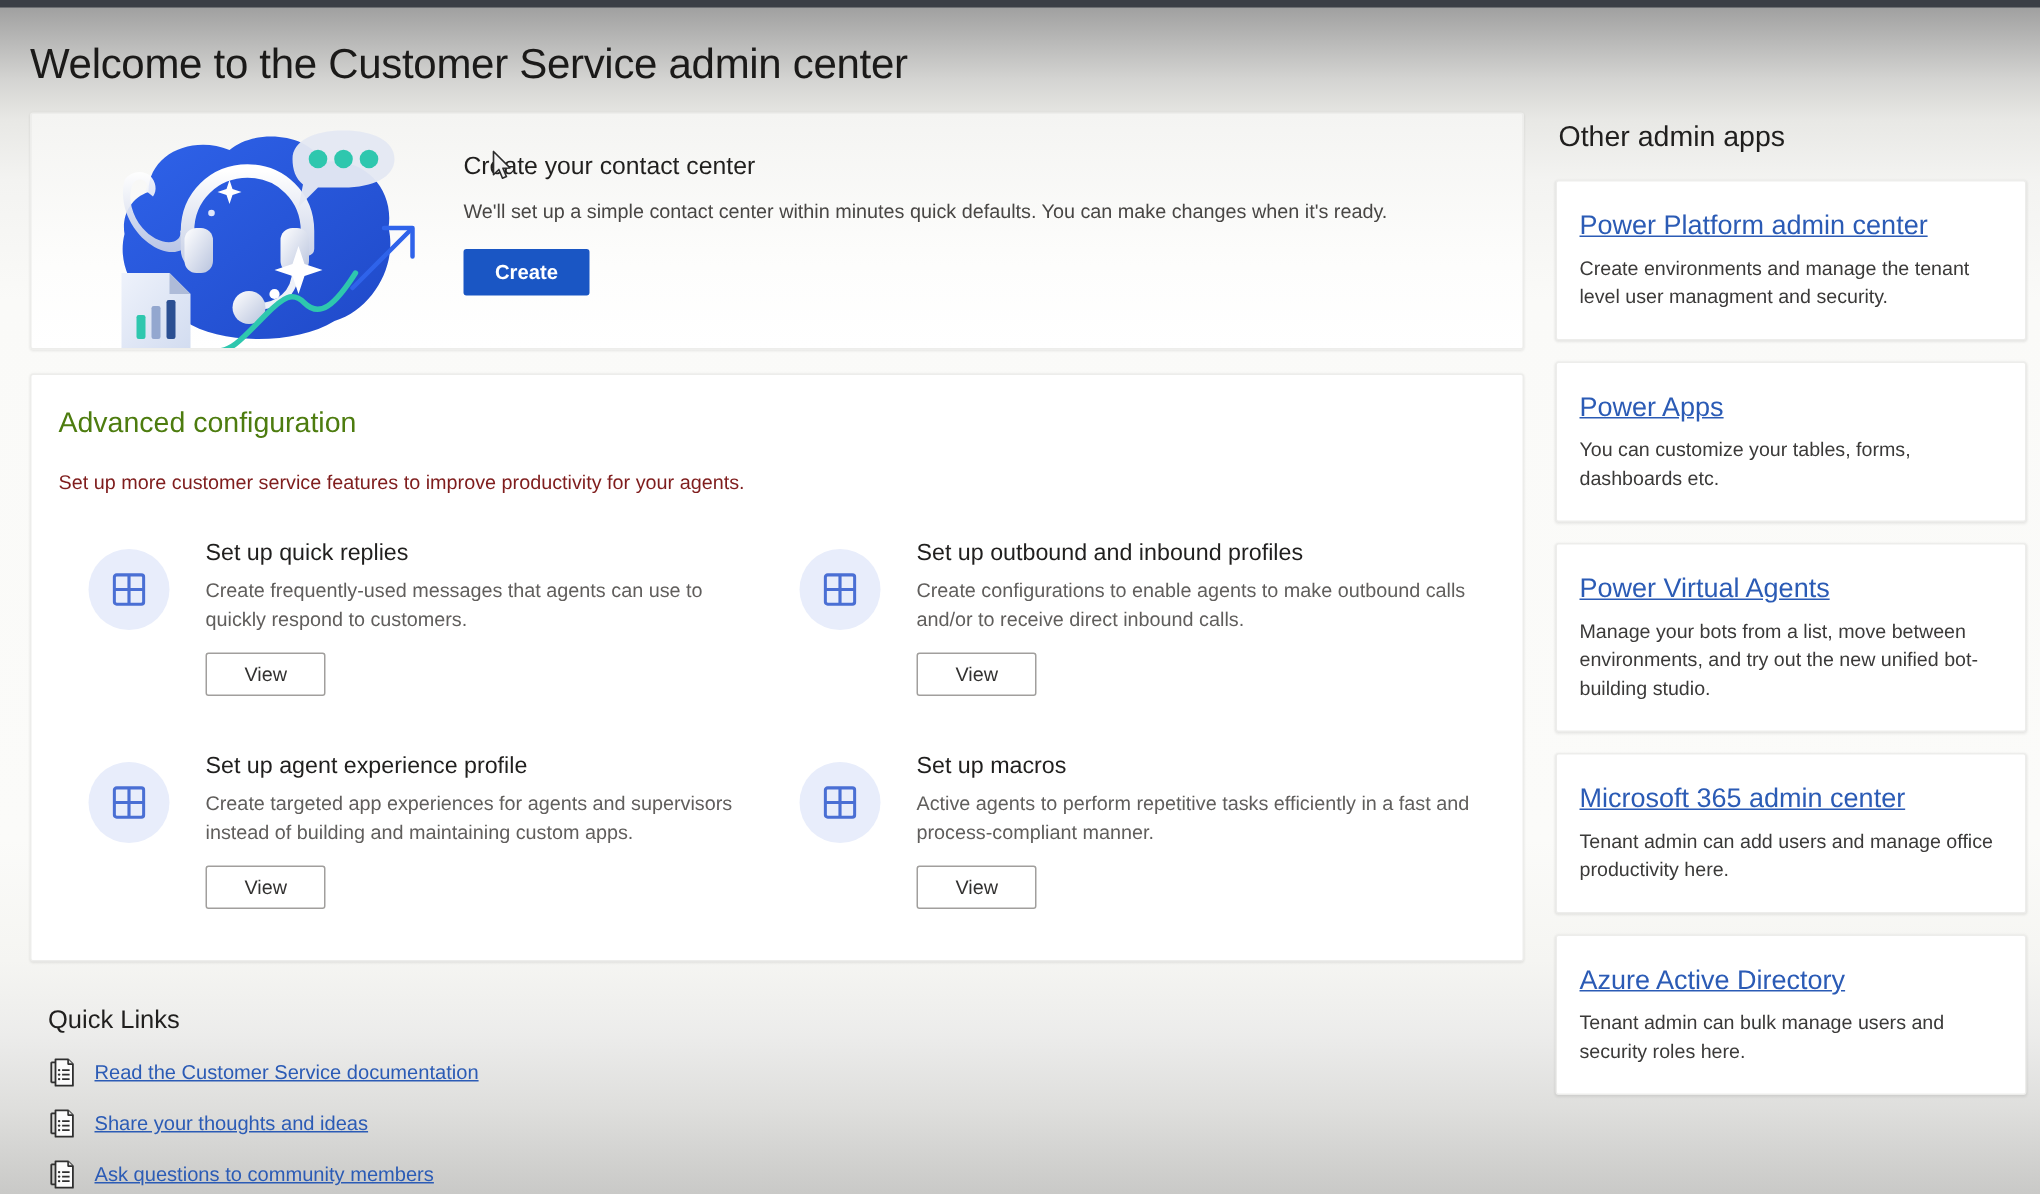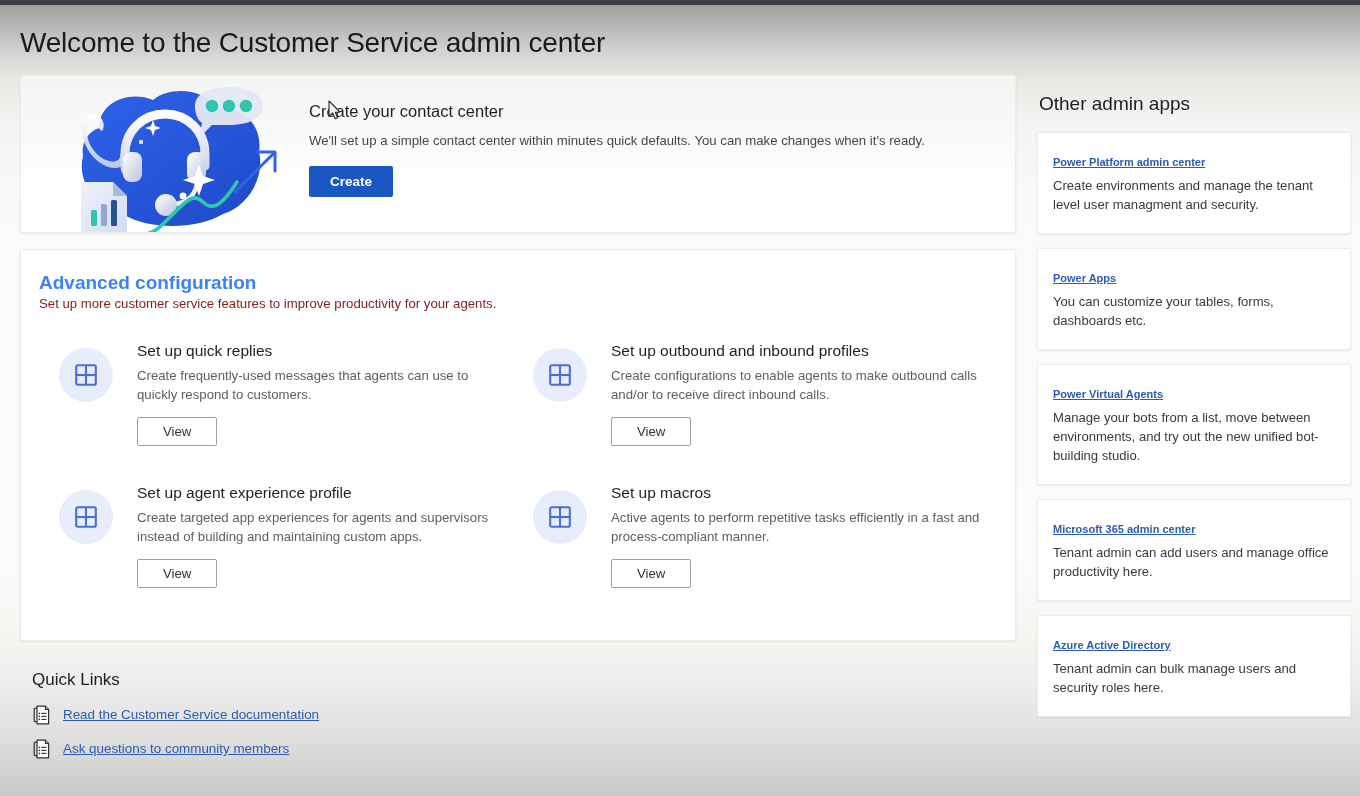--- a/index.html
+++ b/index.html
@@ -57,21 +57,21 @@
   .left-col {
     position: absolute;
     left: 20px;
     top: 70px;
     width: 996px;
   }
 
   .right-col {
     position: absolute;
     left: 1037px;
-    top: 88px;
+    top: 76px;
     width: 314px;
   }
 
   
   .hero-card {
     position: relative;
     width: 996px;
     height: 158px;
     background: linear-gradient(to bottom, #f4f4f2 0%, #fdfdfc 65%, #ffffff 100%);
     border: 1px solid #ededeb;
@@ -130,23 +130,23 @@
     height: 392px;
     background: #ffffff;
     border: 1px solid #ededeb;
     border-radius: 2px;
     box-shadow: 0 1px 2px rgba(0,0,0,0.07), 0 0 2px rgba(0,0,0,0.04);
     padding: 22px 20px 0 18px;
   }
 
   .adv-title {
     font-size: 19px;
-    font-weight: 700;
-    color: #3b82f6;
-    margin-bottom: 2px;
+    font-weight: 400;
+    color: #4d7c0f;
+    margin-bottom: 20px;
   }
 
   .adv-sub {
     font-size: 13.2px;
     color: #7f1d1d;
     margin-bottom: 26px;
   }
 
   .feature-grid {
     display: grid;
@@ -264,26 +264,25 @@
     background: #ffffff;
     border: 1px solid #ededeb;
     border-radius: 2px;
     box-shadow: 0 1px 2px rgba(0,0,0,0.07), 0 0 2px rgba(0,0,0,0.04);
     padding: 19px 16px 18px 15px;
     margin-bottom: 14px;
   }
 
   .app-link {
     display: inline-block;
-    font-size: 11px;
+    font-size: 18px;
     color: #2b5bb5;
     text-decoration: underline;
     margin-bottom: 9px;
     cursor: pointer;
-    font-weight: bold;
   }
 
   .app-desc {
     font-size: 13.1px;
     color: #3b3a39;
     line-height: 1.45;
   }
 
   
   .cursor {
@@ -468,20 +467,38 @@
           <circle cx="7.4" cy="11.4" r="0.8" fill="#2f2f2f"></circle>
           <circle cx="7.4" cy="14.4" r="0.8" fill="#2f2f2f"></circle>
           <line x1="9.4" y1="8.4" x2="14.4" y2="8.4" stroke="#2f2f2f" stroke-width="1.1"></line>
           <line x1="9.4" y1="11.4" x2="14.4" y2="11.4" stroke="#2f2f2f" stroke-width="1.1"></line>
           <line x1="9.4" y1="14.4" x2="14.4" y2="14.4" stroke="#2f2f2f" stroke-width="1.1"></line>
         </svg>
       </span>
       <span class="ql-link">Read the Customer Service documentation</span>
     </div>
 
+    <div class="ql-item">
+      <span class="ql-icon">
+        <svg viewBox="0 0 18 20" width="18" height="20" xmlns="http://www.w3.org/2000/svg">
+          <path d="M5 1.2 L13.4 1.2 L16.6 4.4 L16.6 18.8 L5 18.8 Z" fill="#fbfbfb" stroke="#2f2f2f" stroke-width="1.2" stroke-linejoin="round"></path>
+          <path d="M13.4 1.2 L13.4 4.4 L16.6 4.4" fill="#d7d7d7" stroke="#2f2f2f" stroke-width="1.1" stroke-linejoin="round"></path>
+          <path d="M2.2 3.2 L2.2 16.6" stroke="#2f2f2f" stroke-width="1.2"></path>
+          <path d="M2.2 3.2 L5 3.2" stroke="#2f2f2f" stroke-width="1.2"></path>
+          <path d="M2.2 16.6 L5 16.6" stroke="#2f2f2f" stroke-width="1.2"></path>
+          <circle cx="7.4" cy="8.4" r="0.8" fill="#2f2f2f"></circle>
+          <circle cx="7.4" cy="11.4" r="0.8" fill="#2f2f2f"></circle>
+          <circle cx="7.4" cy="14.4" r="0.8" fill="#2f2f2f"></circle>
+          <line x1="9.4" y1="8.4" x2="14.4" y2="8.4" stroke="#2f2f2f" stroke-width="1.1"></line>
+          <line x1="9.4" y1="11.4" x2="14.4" y2="11.4" stroke="#2f2f2f" stroke-width="1.1"></line>
+          <line x1="9.4" y1="14.4" x2="14.4" y2="14.4" stroke="#2f2f2f" stroke-width="1.1"></line>
+        </svg>
+      </span>
+      <span class="ql-link">Share your thoughts and ideas</span>
+    </div>
 
     <div class="ql-item">
       <span class="ql-icon">
         <svg viewBox="0 0 18 20" width="18" height="20" xmlns="http://www.w3.org/2000/svg">
           <path d="M5 1.2 L13.4 1.2 L16.6 4.4 L16.6 18.8 L5 18.8 Z" fill="#fbfbfb" stroke="#2f2f2f" stroke-width="1.2" stroke-linejoin="round"></path>
           <path d="M13.4 1.2 L13.4 4.4 L16.6 4.4" fill="#d7d7d7" stroke="#2f2f2f" stroke-width="1.1" stroke-linejoin="round"></path>
           <path d="M2.2 3.2 L2.2 16.6" stroke="#2f2f2f" stroke-width="1.2"></path>
           <path d="M2.2 3.2 L5 3.2" stroke="#2f2f2f" stroke-width="1.2"></path>
           <path d="M2.2 16.6 L5 16.6" stroke="#2f2f2f" stroke-width="1.2"></path>
           <circle cx="7.4" cy="8.4" r="0.8" fill="#2f2f2f"></circle>

